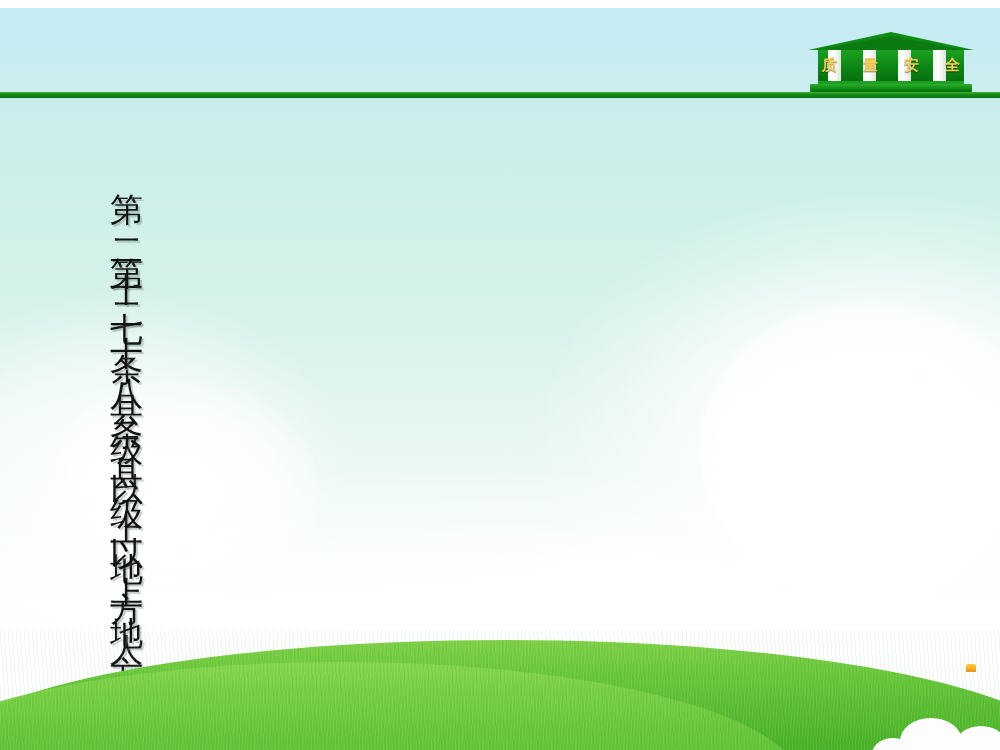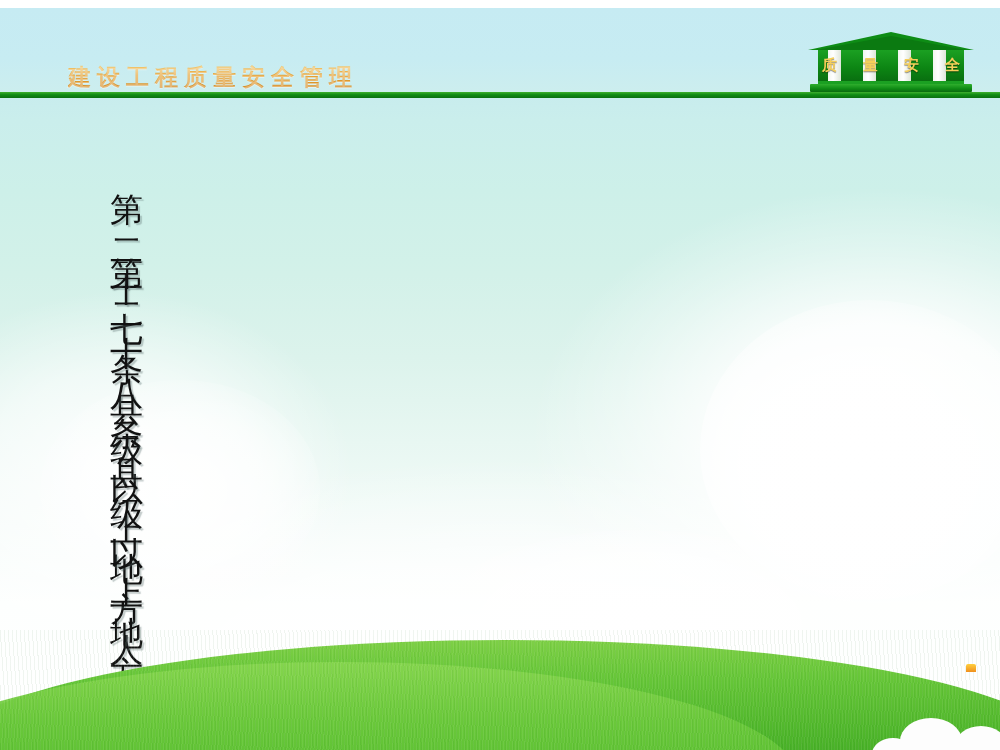--- a/index.html
+++ b/index.html
@@ -221,21 +221,20 @@
 <body>
 
 <div class="slide">
 
   <div class="bg-sky"></div>
   <div class="bg-topband"></div>
   <div class="cloud-a"></div>
   <div class="cloud-b"></div>
   <div class="cloud-c"></div>
 
-  <div class="header-title">建设工程质量安全管理</div>
   <div class="header-rule"></div>
 
   <div class="logo">
     <div class="logo-roof"></div>
     <div class="logo-roof-in"></div>
     <div class="logo-body"></div>
     <div class="col c1"></div>
     <div class="col c2"></div>
     <div class="col c3"></div>
     <div class="col c4"></div>

